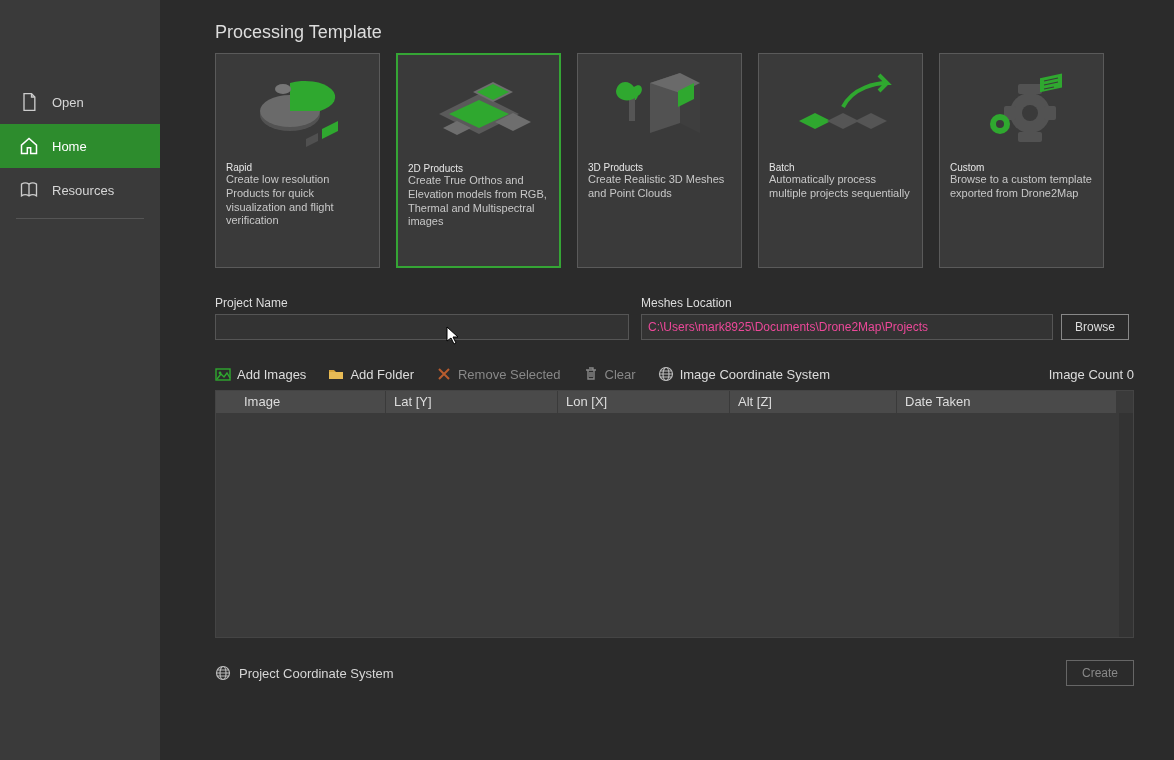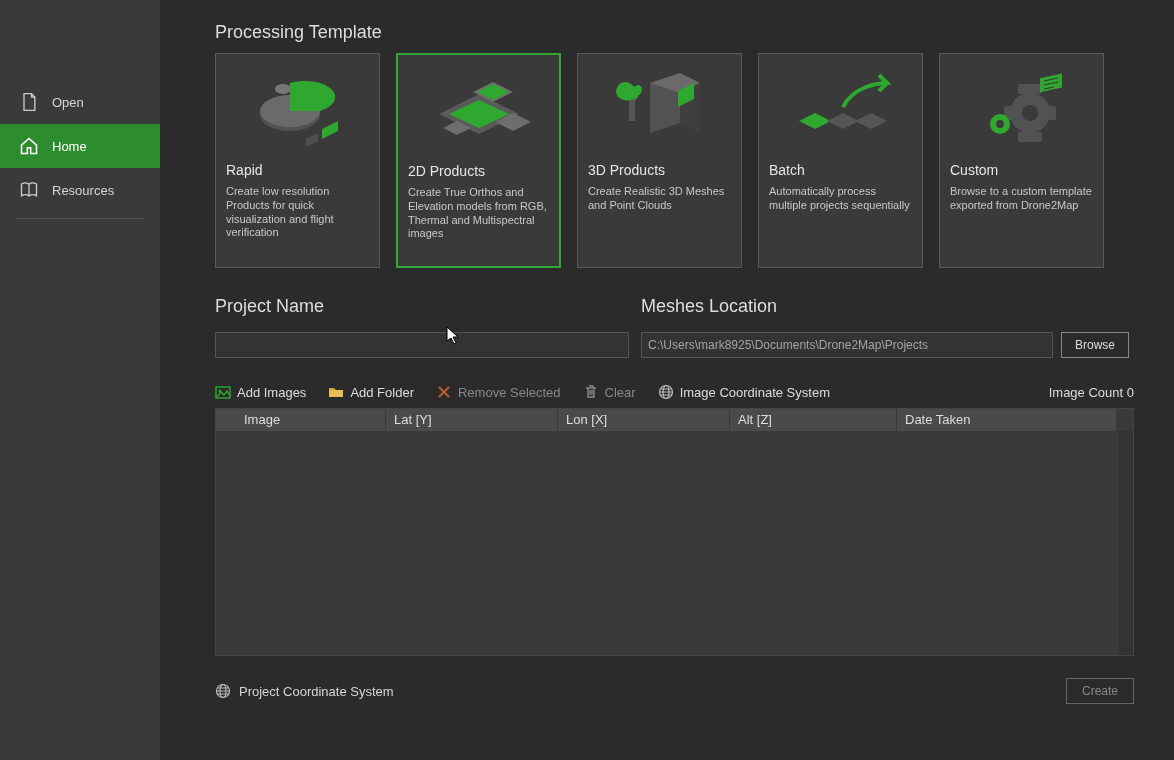--- a/index.html
+++ b/index.html
@@ -89,50 +89,50 @@
     border: 2px solid #35a535;
   }
   .card-illus {
     height: 108px;
     display: flex;
     align-items: center;
     justify-content: center;
   }
   .card-illus svg { width: 130px; height: 90px; }
   .card-title {
-    font-size: 14px;
+    font-size: 10px;
     color: #e6e6e6;
-    margin-bottom: 7px;
+    margin-bottom: 0;
   }
   .card-desc {
     font-size: 11px;
     line-height: 1.25;
     color: #c8c8c8;
   }
 
   
   .row {
     display: flex;
     gap: 12px;
     margin-top: 28px;
   }
   .field {
     display: flex;
     flex-direction: column;
   }
   .field-label {
-    font-size: 18px;
+    font-size: 12px;
     color: #ddd;
-    margin-bottom: 15px;
+    margin-bottom: 4px;
   }
   .text-input {
     background: #333;
     border: 1px solid #555;
     height: 24px;
-    color: #a3a3a3;
+    color: #ec4899;
     padding: 0 6px;
     font-size: 12px;
   }
   .name-field { width: 400px; }
   .loc-field { width: 398px; }
   .loc-row { display: flex; align-items: flex-end; gap: 8px; }
   .browse-btn {
     height: 26px;
     width: 68px;
     background: transparent;

